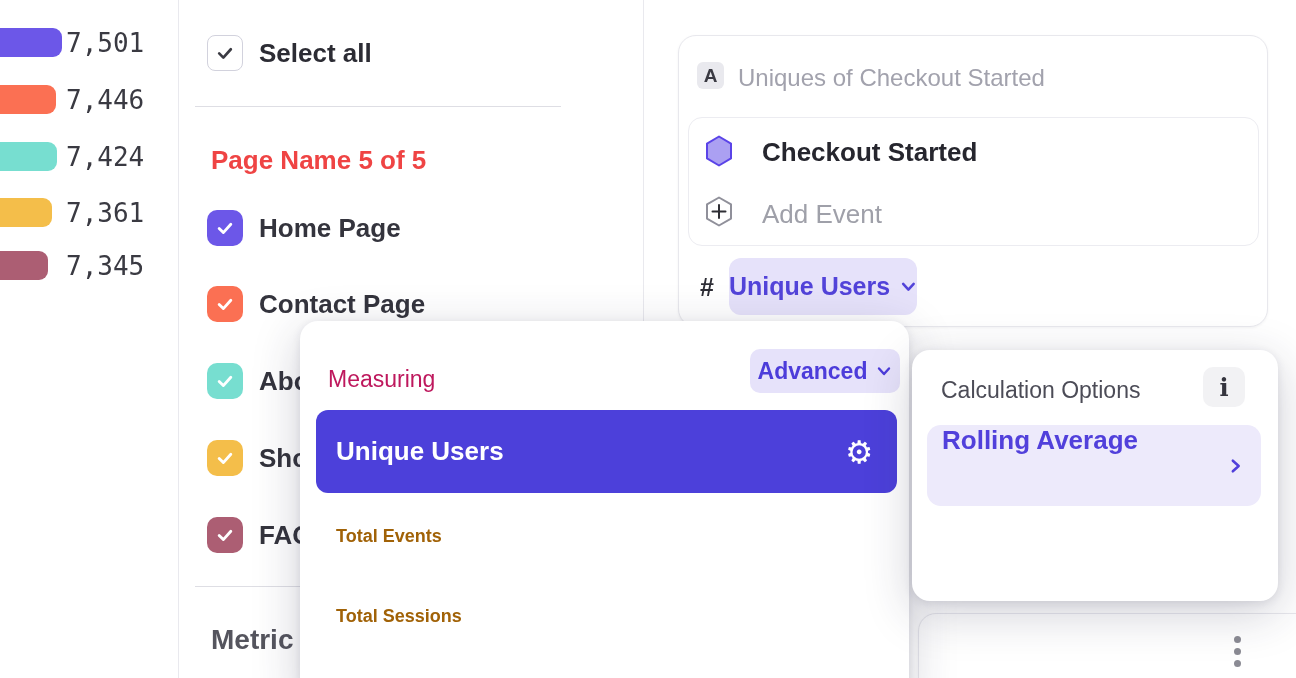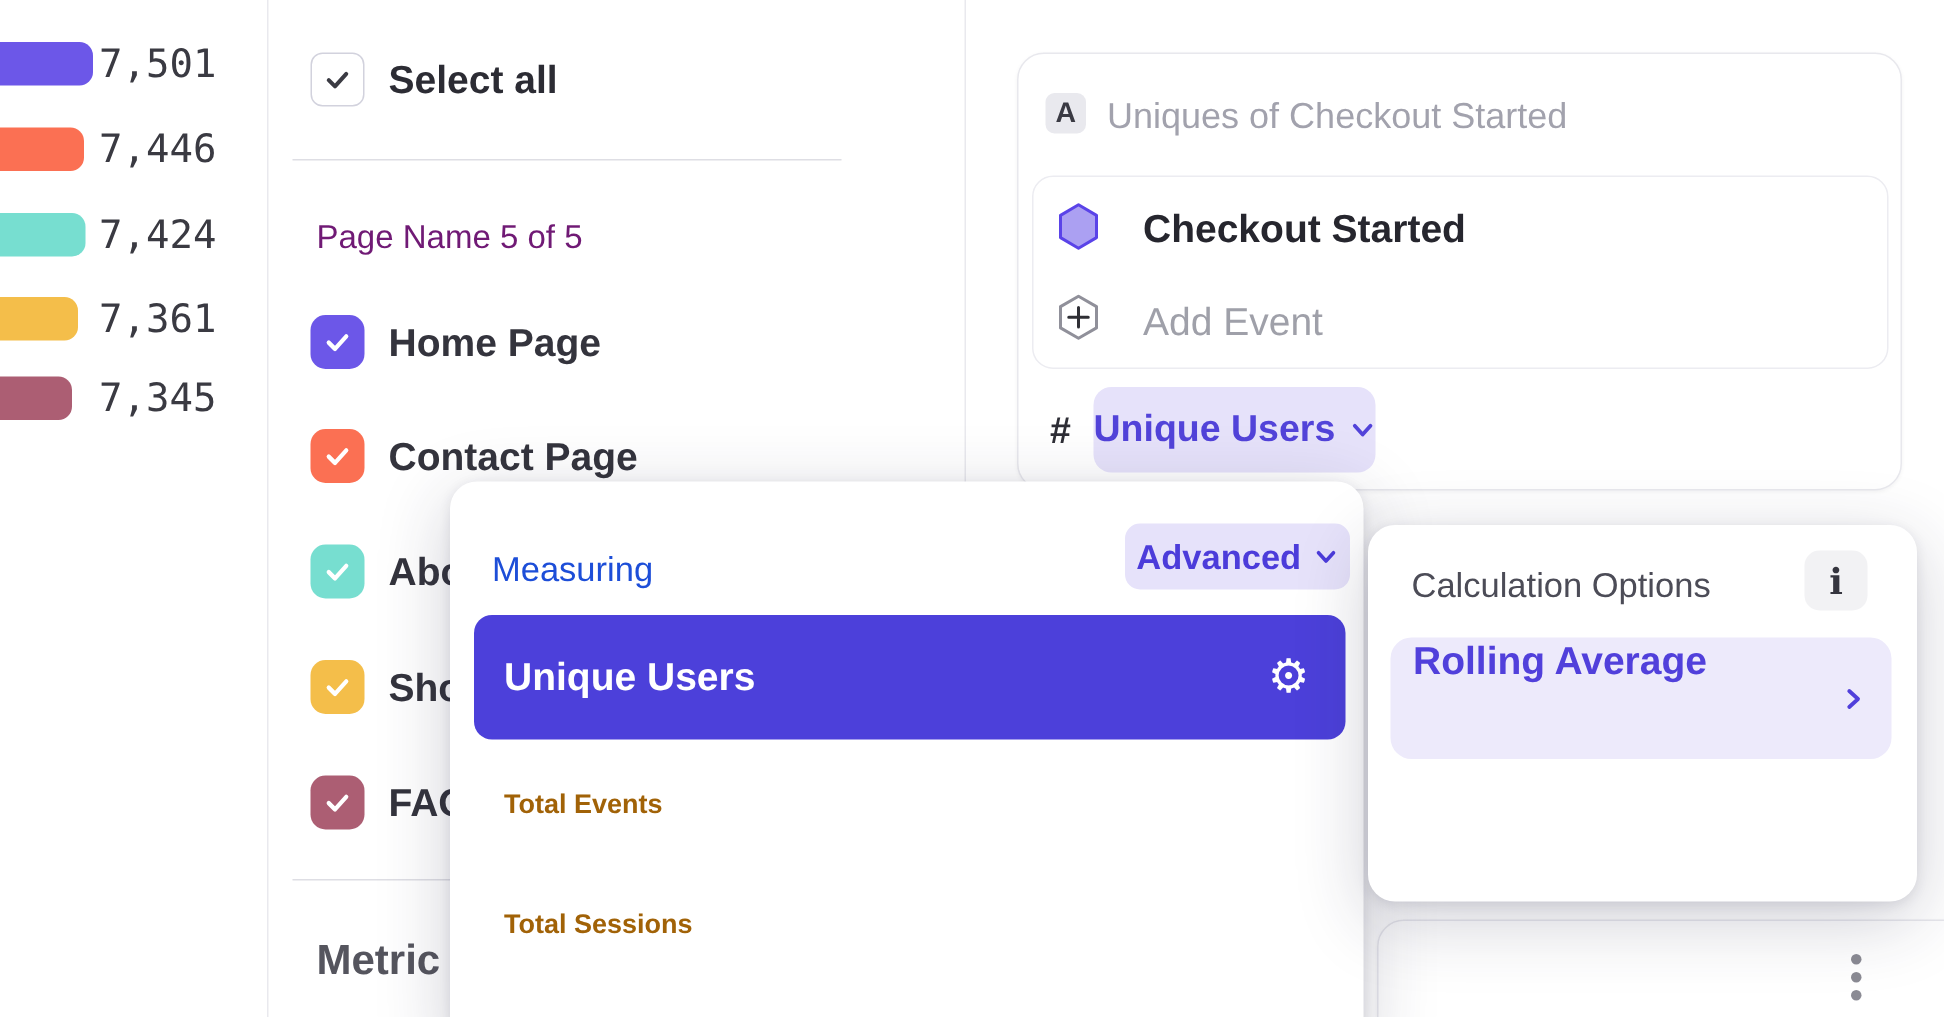--- a/index.html
+++ b/index.html
@@ -18,41 +18,41 @@
   .vdiv{position:absolute;top:0;bottom:0;width:1px;background:#e9e9ee;}
   .hdiv{position:absolute;height:1px;background:#dedee4;}
 
   
   .cb{position:absolute;width:36px;height:36px;border-radius:10px;display:flex;
       align-items:center;justify-content:center;}
   .cb.plain{background:#fff;border:1.5px solid #d2d2dd;border-radius:8px;}
   .cb svg{display:block;}
   .cb-label{position:absolute;left:259px;font-size:26px;font-weight:600;color:#34343d;
             white-space:nowrap;}
-  .muted-label{position:absolute;font-size:22px;font-weight:400;color:#701a75;white-space:nowrap;}
+  .muted-label{position:absolute;font-size:26px;font-weight:700;color:#ef4444;white-space:nowrap;}
 
   
   .card{position:absolute;background:#fff;border:1px solid #e8e8ed;border-radius:18px;
         box-shadow:0 1px 3px rgba(20,20,40,.05);}
   .badge-a{position:absolute;width:27px;height:27px;border-radius:6px;background:#e9e9ee;
            display:flex;align-items:center;justify-content:center;
            font-size:19px;font-weight:700;color:#3a3a43;}
   .placeholder{position:absolute;font-size:24px;color:#a2a2ad;white-space:nowrap;}
   .inner-card{position:absolute;background:#fff;border:1px solid #ececf1;border-radius:14px;}
   .event-name{position:absolute;font-size:26px;font-weight:700;color:#26262e;white-space:nowrap;}
   .add-event{position:absolute;font-size:26px;color:#9fa0a9;white-space:nowrap;}
   .hash{position:absolute;font-size:25px;font-weight:700;color:#2e2e36;}
   .chip{position:absolute;background:#e6e2fa;border-radius:12px;display:flex;align-items:center;
         justify-content:center;gap:10px;color:#5243d9;}
   .chip .txt{font-size:25px;font-weight:600;white-space:nowrap;}
 
   
   .popover{position:absolute;background:#fff;border-radius:18px;
            box-shadow:0 12px 48px rgba(35,35,70,.22),0 2px 8px rgba(35,35,70,.10);}
-  .pop-title{position:absolute;font-size:23px;font-weight:500;color:#1d4ed8;white-space:nowrap;}
+  .pop-title{position:absolute;font-size:23px;font-weight:500;color:#be185d;white-space:nowrap;}
   .mode-chip{position:absolute;background:#e6e2fa;border-radius:10px;display:flex;
              align-items:center;justify-content:center;gap:9px;color:#4c3cda;}
   .mode-chip .txt{font-size:23px;font-weight:700;}
   .sel-row{position:absolute;background:#4c40da;border-radius:12px;display:flex;
            align-items:center;color:#fff;}
   .sel-row .txt{font-size:26px;font-weight:600;margin-left:20px;}
   .gear{position:absolute;right:24px;top:50%;transform:translateY(-50%);
         font-family:"DejaVu Sans",sans-serif;font-size:31px;color:#fff;line-height:1;}
   .menu-item{position:absolute;font-size:18px;font-weight:600;color:#a16207;white-space:nowrap;}
   .calc-title{position:absolute;font-size:23px;font-weight:500;color:#4c4c57;white-space:nowrap;}

